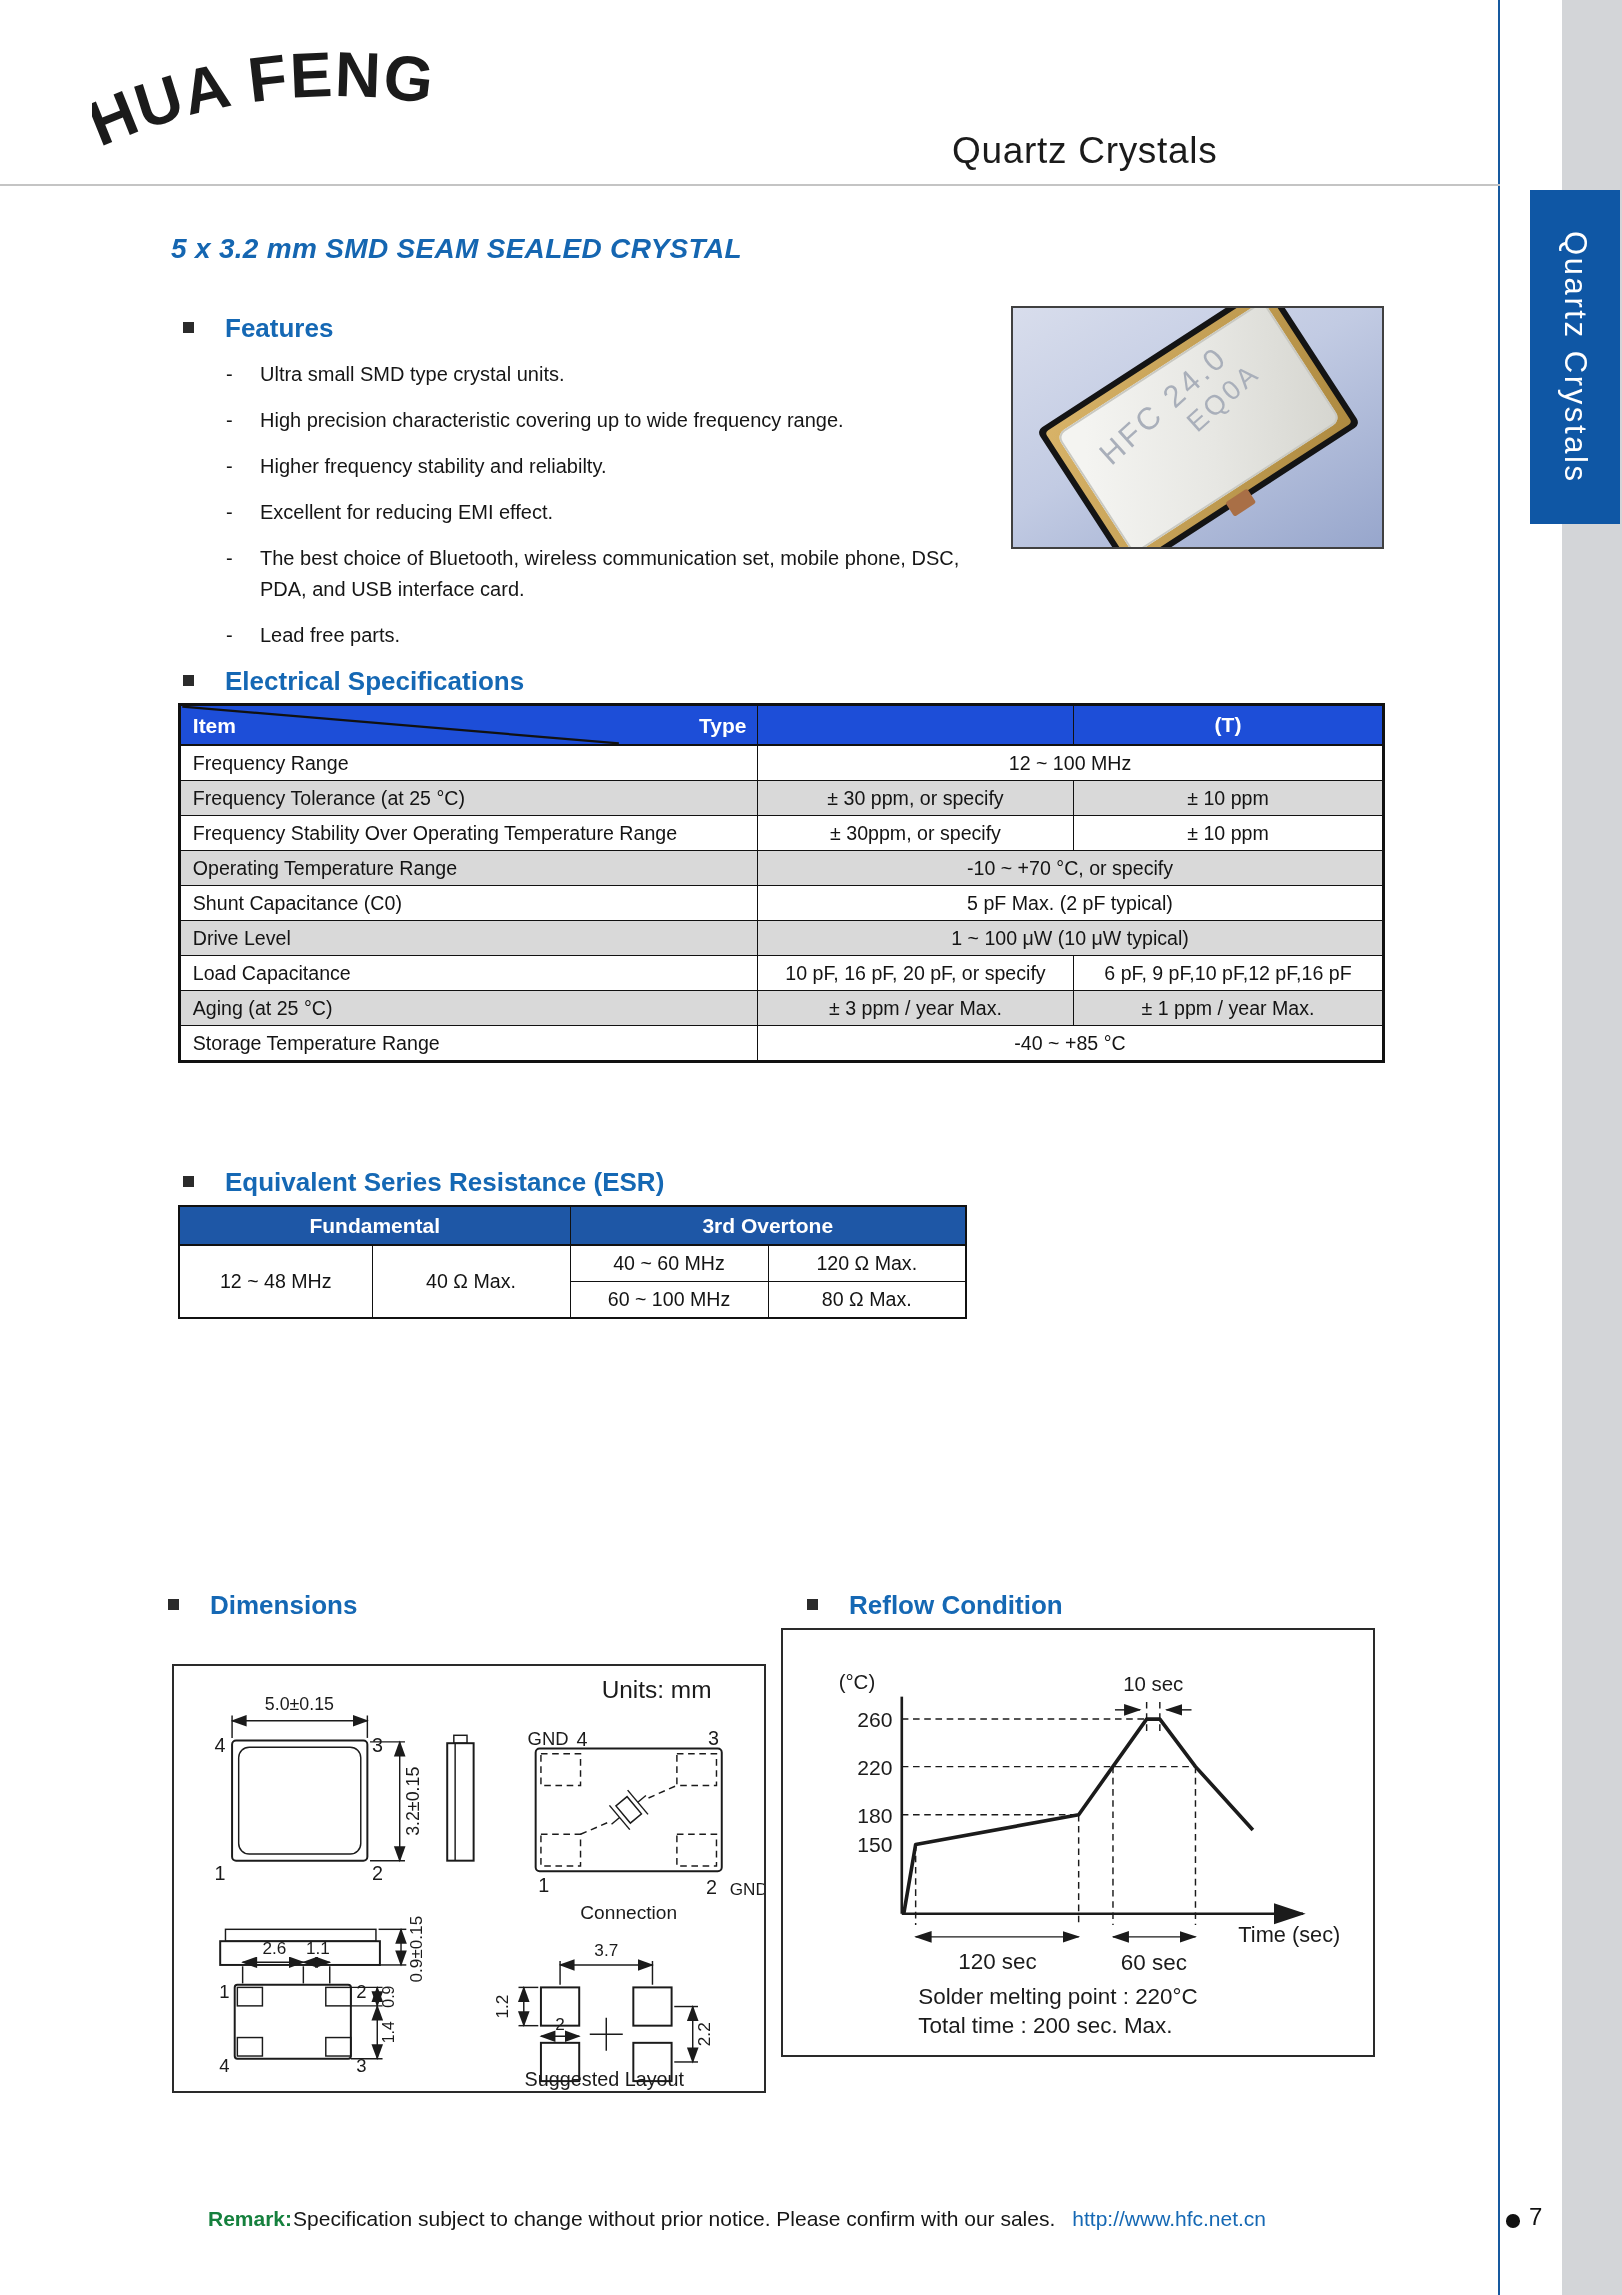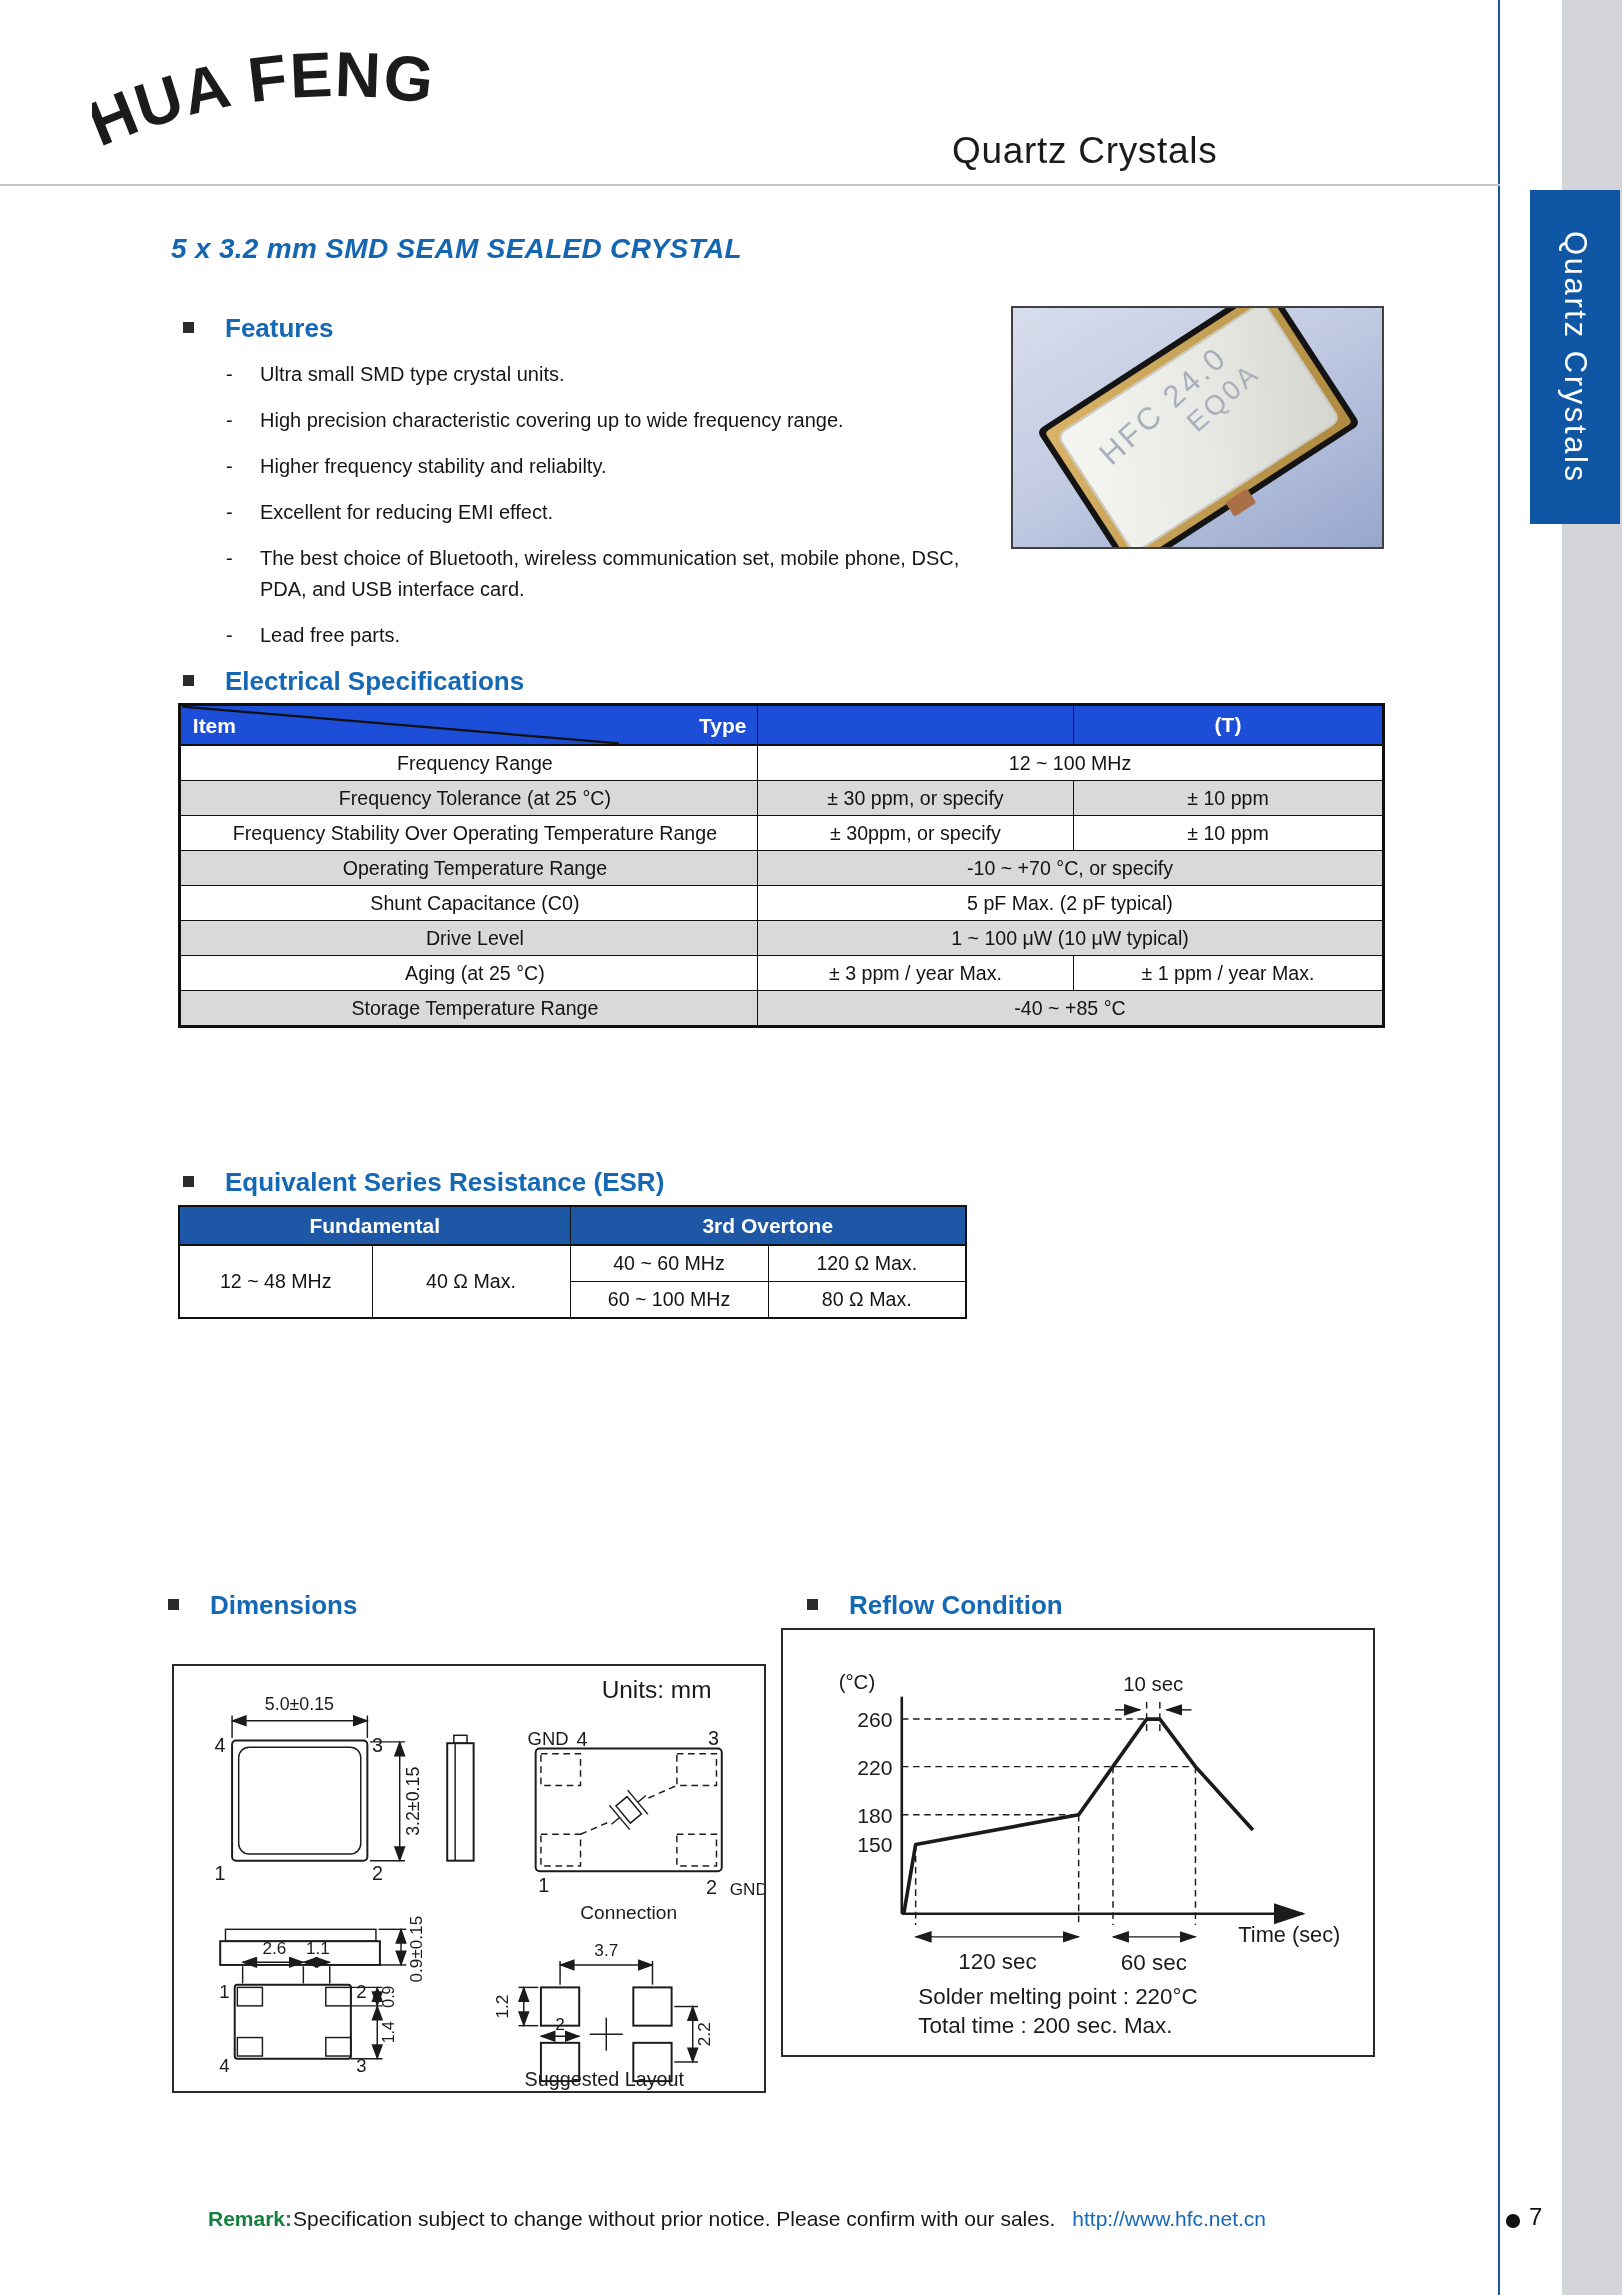--- a/index.html
+++ b/index.html
@@ -45,21 +45,21 @@
   
   .spec-wrap{left:178px;top:703px;}
   table.spec{border-collapse:collapse;width:1205px;table-layout:fixed;font-size:19.6px;color:#141414;border:3.3px solid #111;}
   table.spec th,table.spec td{border:1.3px solid #111;padding:0;}
   table.spec thead th{background:#1d4ed8;color:#fff;height:38px;font-size:21px;font-weight:bold;border-bottom:2.6px solid #111;}
   th.corner{position:relative;}
   th.corner .it{position:absolute;left:11.8px;top:7.9px;}
   th.corner .ty{position:absolute;right:10.5px;top:7.9px;}
   th.corner svg{position:absolute;inset:0;width:100%;height:100%;}
   table.spec tbody td{height:34px;}
-  table.spec td.label{text-align:center;padding-left:11.8px;}
+  table.spec td.label{text-align:left;padding-left:11.8px;}
   table.spec td.val{text-align:center;}
   table.spec tbody tr:nth-child(even){background:#D9D9D9;}
 
   
   .esr-wrap{left:178px;top:1205px;}
   table.esr{border-collapse:collapse;width:788px;table-layout:fixed;font-size:19.6px;color:#141414;border:2.6px solid #111;}
   table.esr th,table.esr td{border:1.3px solid #111;text-align:center;padding:0;}
   table.esr thead th{background:#1E57A6;color:#fff;height:37px;font-size:21px;font-weight:bold;border-bottom:2.6px solid #111;}
   table.esr tbody td{height:35px;}
 
@@ -188,20 +188,25 @@
             <td class="label">Operating Temperature Range</td>
             <td class="val" colspan="2">-10 ~ +70 °C, or specify</td>
           </tr>
         <tr>
             <td class="label">Shunt Capacitance (C0)</td>
             <td class="val" colspan="2">5 pF Max. (2 pF typical)</td>
           </tr>
         <tr>
             <td class="label">Drive Level</td>
             <td class="val" colspan="2">1 ~ 100 μW (10 μW typical)</td>
+          </tr>
+        <tr>
+            <td class="label">Load Capacitance</td>
+            <td class="val">10 pF, 16 pF, 20 pF, or specify</td>
+            <td class="val">6 pF, 9 pF,10 pF,12 pF,16 pF</td>
           </tr>
         <tr>
             <td class="label">Aging (at 25 °C)</td>
             <td class="val">± 3 ppm / year Max.</td>
             <td class="val">± 1 ppm / year Max.</td>
           </tr>
         <tr>
             <td class="label">Storage Temperature Range</td>
             <td class="val" colspan="2">-40 ~ +85 °C</td>
           </tr>

